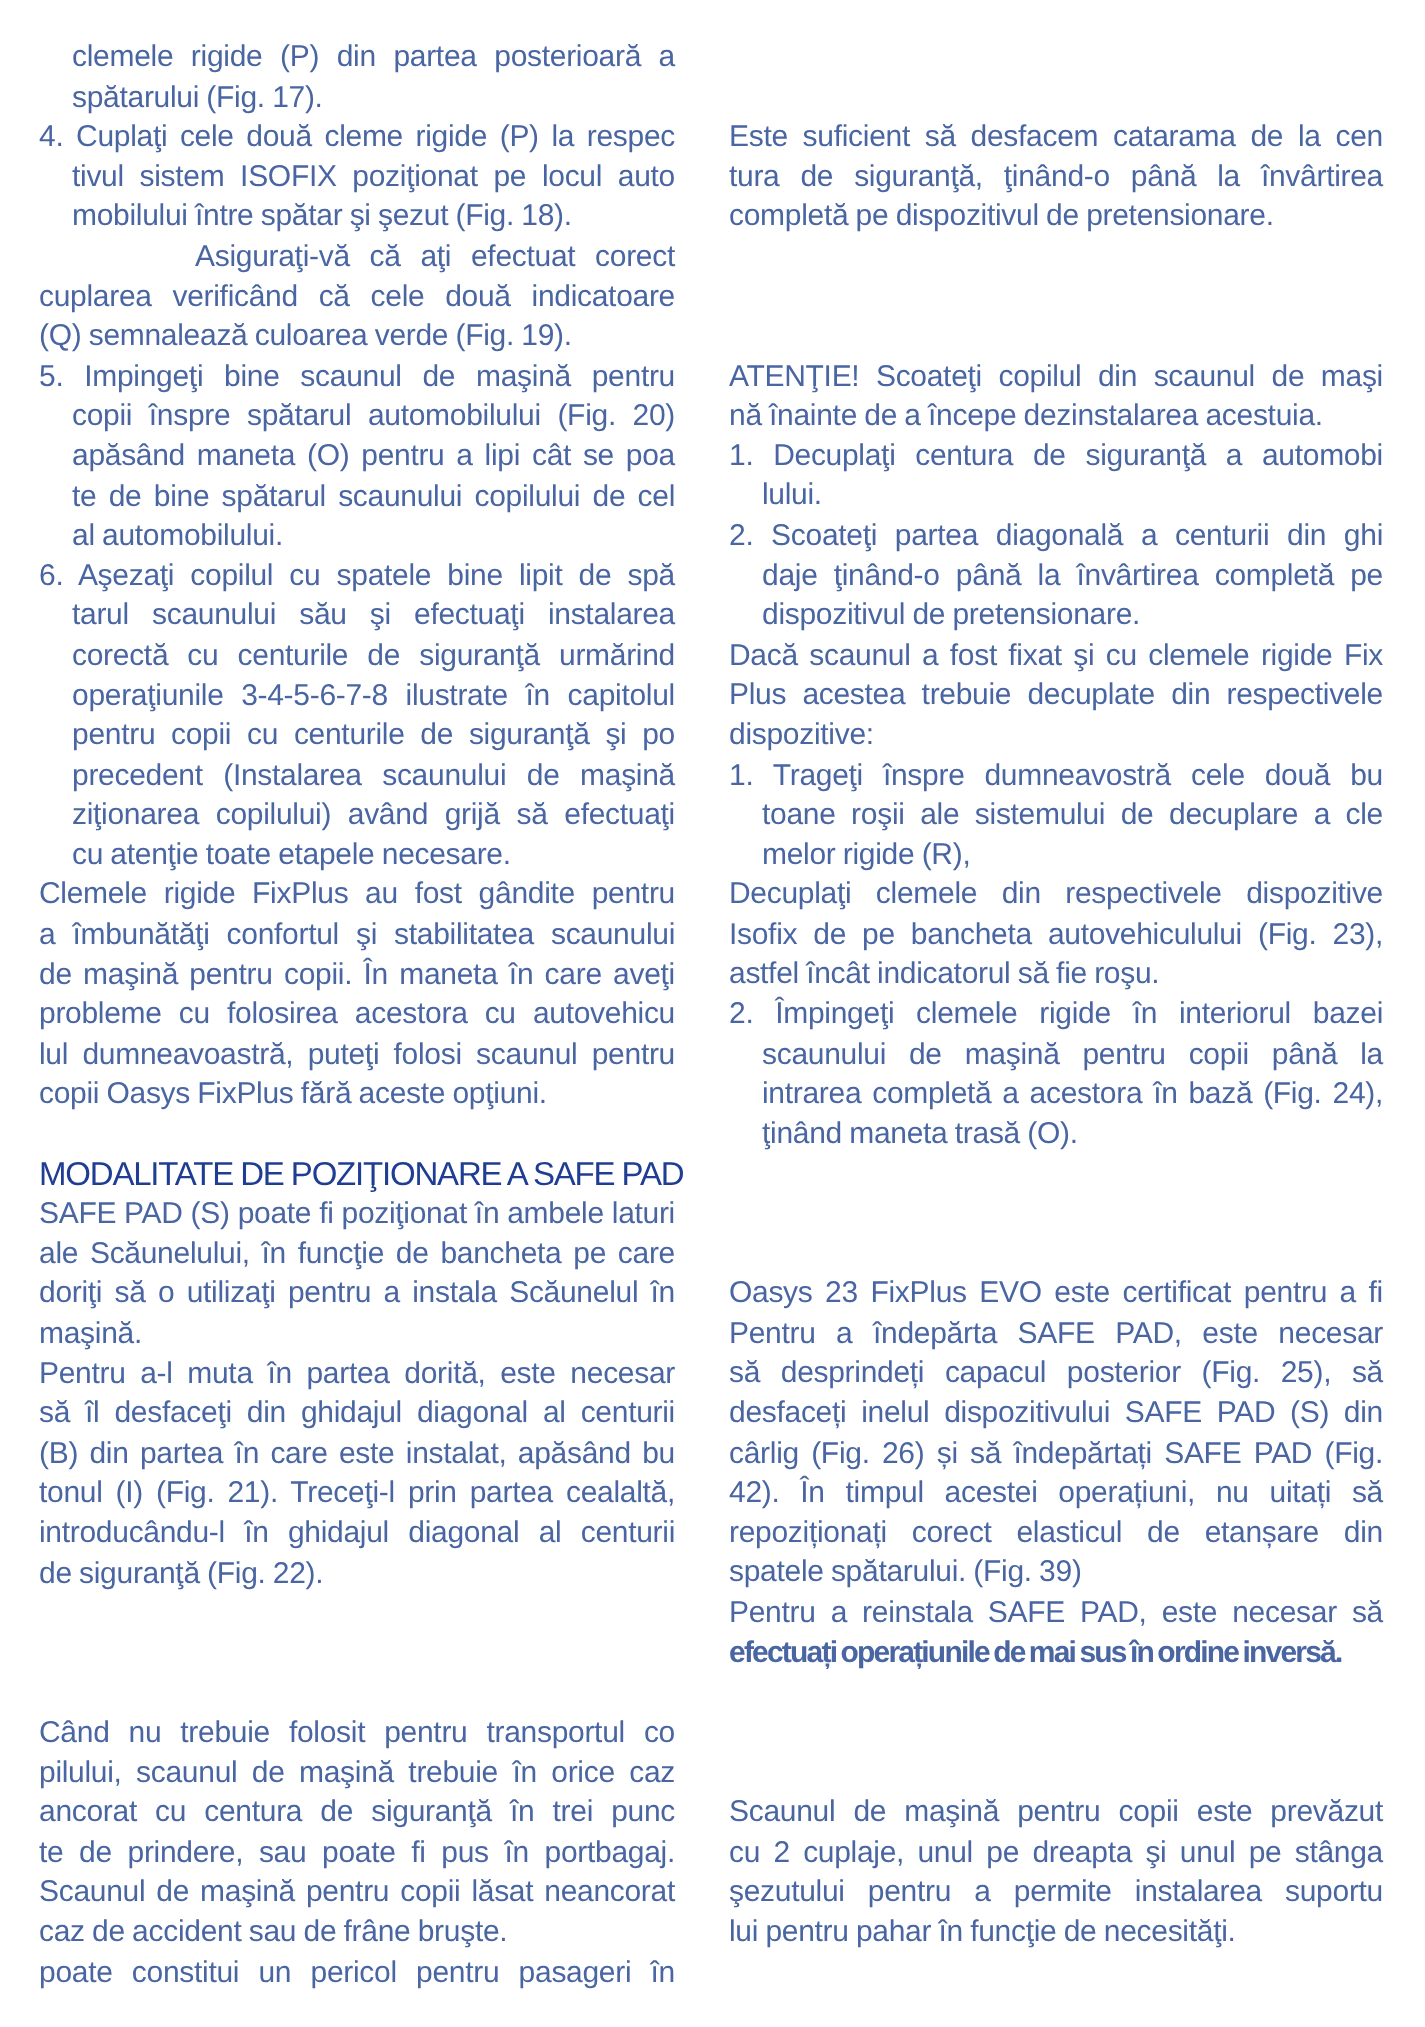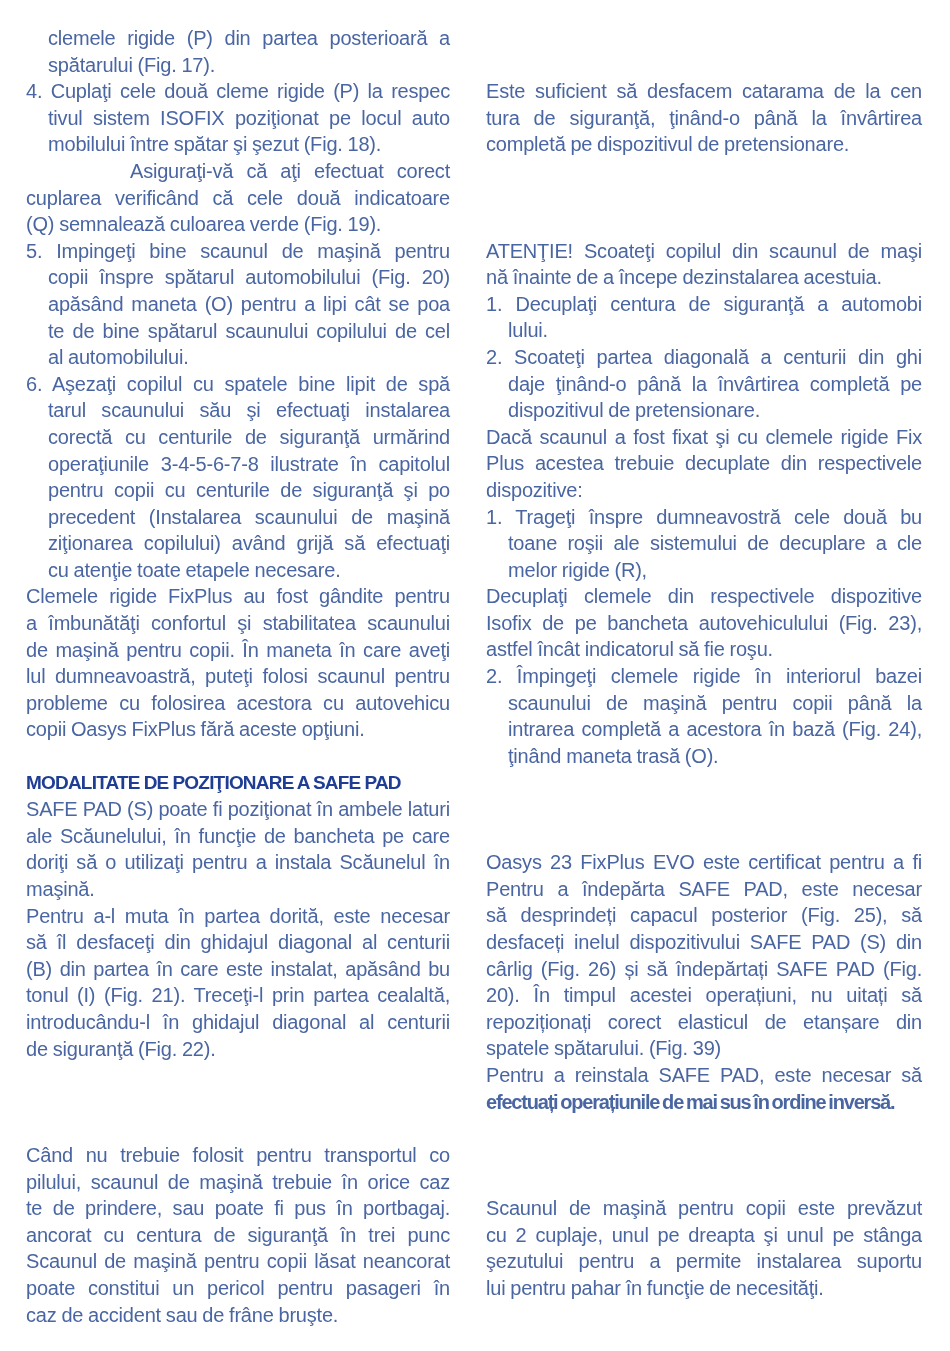--- a/index.html
+++ b/index.html
@@ -8,21 +8,21 @@
   .page{position:absolute;left:0;top:0;width:950px;height:1351px;background:#ffffff;}
   .col{position:absolute;top:0;}
   .col-left{left:26px;width:424px;padding-top:25px;}
   .col-right{left:486px;width:436px;padding-top:78px;}
   .line{height:26.6px;line-height:26.6px;font-size:20px;color:#4a66a2;
         letter-spacing:-0.2px;word-spacing:-0.5px;white-space:nowrap;}
   .line.just{text-align:justify;text-align-last:justify;text-justify:inter-word;}
   .line.i1{padding-left:22px;}
   .line.i2{padding-left:104px;}
   .line.tight{letter-spacing:-1.2px;word-spacing:-1.5px;font-weight:bold;}
-  .heading{font-weight:bold;color:#1e3d93;font-size:19px;letter-spacing:-0.8px;}
+  .heading{font-weight:normal;color:#1e3d93;font-size:22px;letter-spacing:-0.8px;}
   .gap{width:100%;}
 </style>
 </head>
 <body>
 
 <div class="page">
   <div class="col col-left">
       <div class="block">
         <div class="line i1 just">clemele rigide (P) din partea posterioară a</div>
         <div class="line i1">spătarului (Fig. 17).</div>
@@ -51,22 +51,22 @@
         <div class="line i1 just">operaţiunile 3-4-5-6-7-8 ilustrate în capitolul</div>
         <div class="line i1 just">pentru copii cu centurile de siguranţă şi po</div>
         <div class="line i1 just">precedent (Instalarea scaunului de maşină</div>
         <div class="line i1 just">ziţionarea copilului) având grijă să efectuaţi</div>
         <div class="line i1">cu atenţie toate etapele necesare.</div>
       </div>
       <div class="block">
         <div class="line i0 just">Clemele rigide FixPlus au fost gândite pentru</div>
         <div class="line i0 just">a îmbunătăţi confortul şi stabilitatea scaunului</div>
         <div class="line i0 just">de maşină pentru copii. În maneta în care aveţi</div>
+        <div class="line i0 just">probleme cu folosirea acestora cu autovehicu</div>
         <div class="line i0 just">lul dumneavoastră, puteţi folosi scaunul pentru</div>
-        <div class="line i0 just">probleme cu folosirea acestora cu autovehicu</div>
         <div class="line i0">copii Oasys FixPlus fără aceste opţiuni.</div>
       </div>
       <div class="gap" style="height: 26.6px;"></div>
       <div class="line heading">MODALITATE DE POZIŢIONARE A SAFE PAD</div>
       <div class="block">
         <div class="line i0 just">SAFE PAD (S) poate fi poziţionat în ambele laturi</div>
         <div class="line i0 just">ale Scăunelului, în funcţie de bancheta pe care</div>
         <div class="line i0 just">doriţi să o utilizaţi pentru a instala Scăunelul în</div>
         <div class="line i0">maşină.</div>
       </div>
@@ -75,25 +75,25 @@
         <div class="line i0 just">să îl desfaceţi din ghidajul diagonal al centurii</div>
         <div class="line i0 just">(B) din partea în care este instalat, apăsând bu</div>
         <div class="line i0 just">tonul (I) (Fig. 21). Treceţi-l prin partea cealaltă,</div>
         <div class="line i0 just">introducându-l în ghidajul diagonal al centurii</div>
         <div class="line i0">de siguranţă (Fig. 22).</div>
       </div>
       <div class="gap" style="height: 79.8px;"></div>
       <div class="block">
         <div class="line i0 just">Când nu trebuie folosit pentru transportul co</div>
         <div class="line i0 just">pilului, scaunul de maşină trebuie în orice caz</div>
+        <div class="line i0 just">ancorat cu centura de siguranţă în trei punc</div>
         <div class="line i0 just">te de prindere, sau poate fi pus în portbagaj.</div>
-        <div class="line i0 just">ancorat cu centura de siguranţă în trei punc</div>
         <div class="line i0 just">Scaunul de maşină pentru copii lăsat neancorat</div>
+        <div class="line i0">caz de accident sau de frâne bruşte.</div>
         <div class="line i0 just">poate constitui un pericol pentru pasageri în</div>
-        <div class="line i0">caz de accident sau de frâne bruşte.</div>
       </div>
     </div>
   <div class="col col-right">
       <div class="block">
         <div class="line i0 just">Este suficient să desfacem catarama de la cen</div>
         <div class="line i0 just">tura de siguranţă, ţinând-o până la învârtirea</div>
         <div class="line i0">completă pe dispozitivul de pretensionare.</div>
       </div>
       <div class="gap" style="height: 79.8px;"></div>
       <div class="block">
@@ -132,21 +132,21 @@
       </div>
       <div class="gap" style="height: 79.8px;"></div>
       <div class="block">
         <div class="line i0 just">Oasys 23 FixPlus EVO este certificat pentru a fi</div>
       </div>
       <div class="block">
         <div class="line i0 just">Pentru a îndepărta SAFE PAD, este necesar</div>
         <div class="line i0 just">să desprindeți capacul posterior (Fig. 25), să</div>
         <div class="line i0 just">desfaceți inelul dispozitivului SAFE PAD (S) din</div>
         <div class="line i0 just">cârlig (Fig. 26) și să îndepărtați SAFE PAD (Fig.</div>
-        <div class="line i0 just">20). În timpul acestei operațiuni, nu uitați să</div>
+        <div class="line i0 just">42). În timpul acestei operațiuni, nu uitați să</div>
         <div class="line i0 just">repoziționați corect elasticul de etanșare din</div>
         <div class="line i0">spatele spătarului. (Fig. 39)</div>
       </div>
       <div class="block">
         <div class="line i0 just">Pentru a reinstala SAFE PAD, este necesar să</div>
         <div class="line i0 tight">efectuați operațiunile de mai sus în ordine inversă.</div>
       </div>
       <div class="gap" style="height: 79.8px;"></div>
       <div class="block">
         <div class="line i0 just">Scaunul de maşină pentru copii este prevăzut</div>

